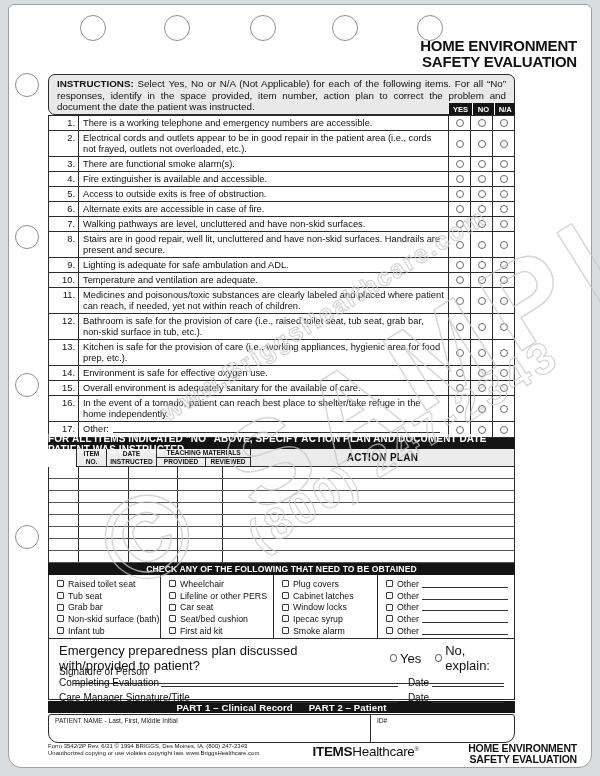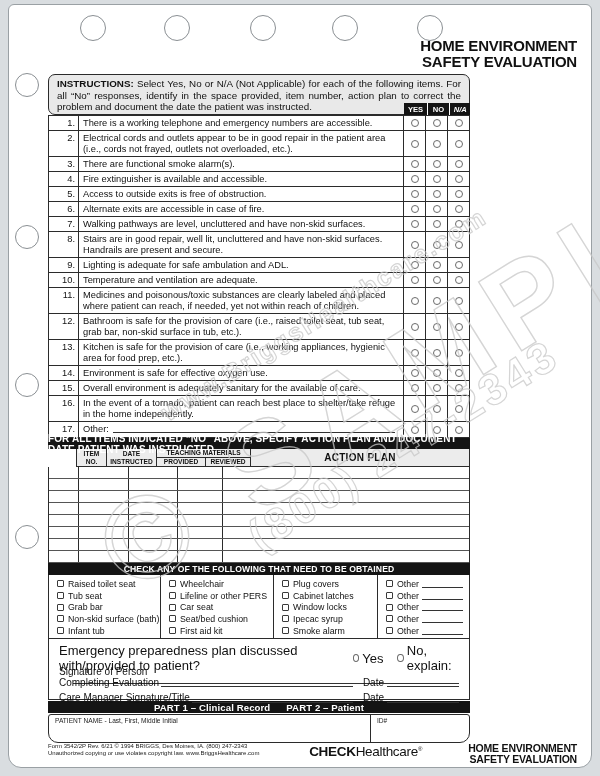--- a/index.html
+++ b/index.html
@@ -9,32 +9,32 @@
   .sheet { position:absolute; left:8px; top:4px; width:584px; height:764px; background:#fff;
            border:1px solid #9aa0a4; border-radius:6px 6px 13px 13px; }
 
   .hole { position:absolute; border:1.2px solid #8a8f93; border-radius:50%; background:#fff; z-index:2; }
   .hole.top { width:26px; height:26px; top:15px; }
   .hole.left { width:24px; height:24px; left:15px; }
 
   .title { position:absolute; top:38px; right:23px; text-align:right; font-weight:bold;
            font-size:15px; line-height:15.5px; letter-spacing:-0.2px; z-index:3; }
 
-  .form { position:absolute; left:48px; top:74px; width:422px; z-index:3; }
+  .form { position:absolute; left:48px; top:74px; width:467px; z-index:3; }
 
   
   .instr { position:relative; height:41px; background:#e9e9e9; border:1.4px solid #2b2b2b;
            border-radius:7px; padding:3px 8px 2px 8px; font-size:9.8px; line-height:11.6px;
            text-align:justify; }
   .instr b { font-weight:bold; }
   .ynah { position:absolute; right:-1.4px; bottom:-1.4px; display:flex; width:66.4px; height:12px; }
   .ynah .hc { background:#141414; color:#fff; font-size:7.6px; font-weight:bold; display:flex;
               align-items:center; justify-content:center; border-left:1px solid #fff; }
   .ynah .hc:first-child { border-left:none; border-radius:0; }
-  .ynah .hc.w1 { width:23px; } .ynah .hc.w2 { width:22px; } .ynah .hc.w3 { width:21.4px;font-style:italic; }
+  .ynah .hc.w1 { width:23px; } .ynah .hc.w2 { width:22px; } .ynah .hc.w3 { width:21.4px; }
 
   
   .itable { border:1.4px solid #2b2b2b; border-top-width:1.2px; }
   .irow { display:grid; grid-template-columns:30px 1fr 22px 22px 21px; height:15px;
           border-bottom:1px solid #2b2b2b; }
   .irow:last-child { border-bottom:none; }
   .irow.tall { height:26px; }
   .irow .cell { border-right:1px solid #2b2b2b; overflow:hidden; }
   .irow .cell:last-child { border-right:none; }
   .irow .num { text-align:right; padding:2px 3px 0 0; font-size:9.3px; }
@@ -618,21 +618,21 @@
   </div>
 
 </div>
 
 <div class="footer">
   <div class="fineprint">
     <div>Form 3542/2P  Rev. 6/21  © 1994 BRIGGS, Des Moines, IA. (800) 247-2343</div>
     <div>Unauthorized copying or use violates copyright law.  www.BriggsHealthcare.com</div>
   </div>
   <div class="brand">
-    <span class="b1">CHECK</span><span>Healthcare</span><span class="reg">®</span>
+    <span class="b1">ITEMS</span><span>Healthcare</span><span class="reg">®</span>
   </div>
   <div class="ftitle">
     <div>HOME ENVIRONMENT</div>
     <div>SAFETY EVALUATION</div>
   </div>
 </div>
 
 <div class="wm url">www.BriggsHealthcare.com</div>
 <div class="wm big">© SAMPLE</div>
 <div class="wm phone">(800) 247-2343</div>

